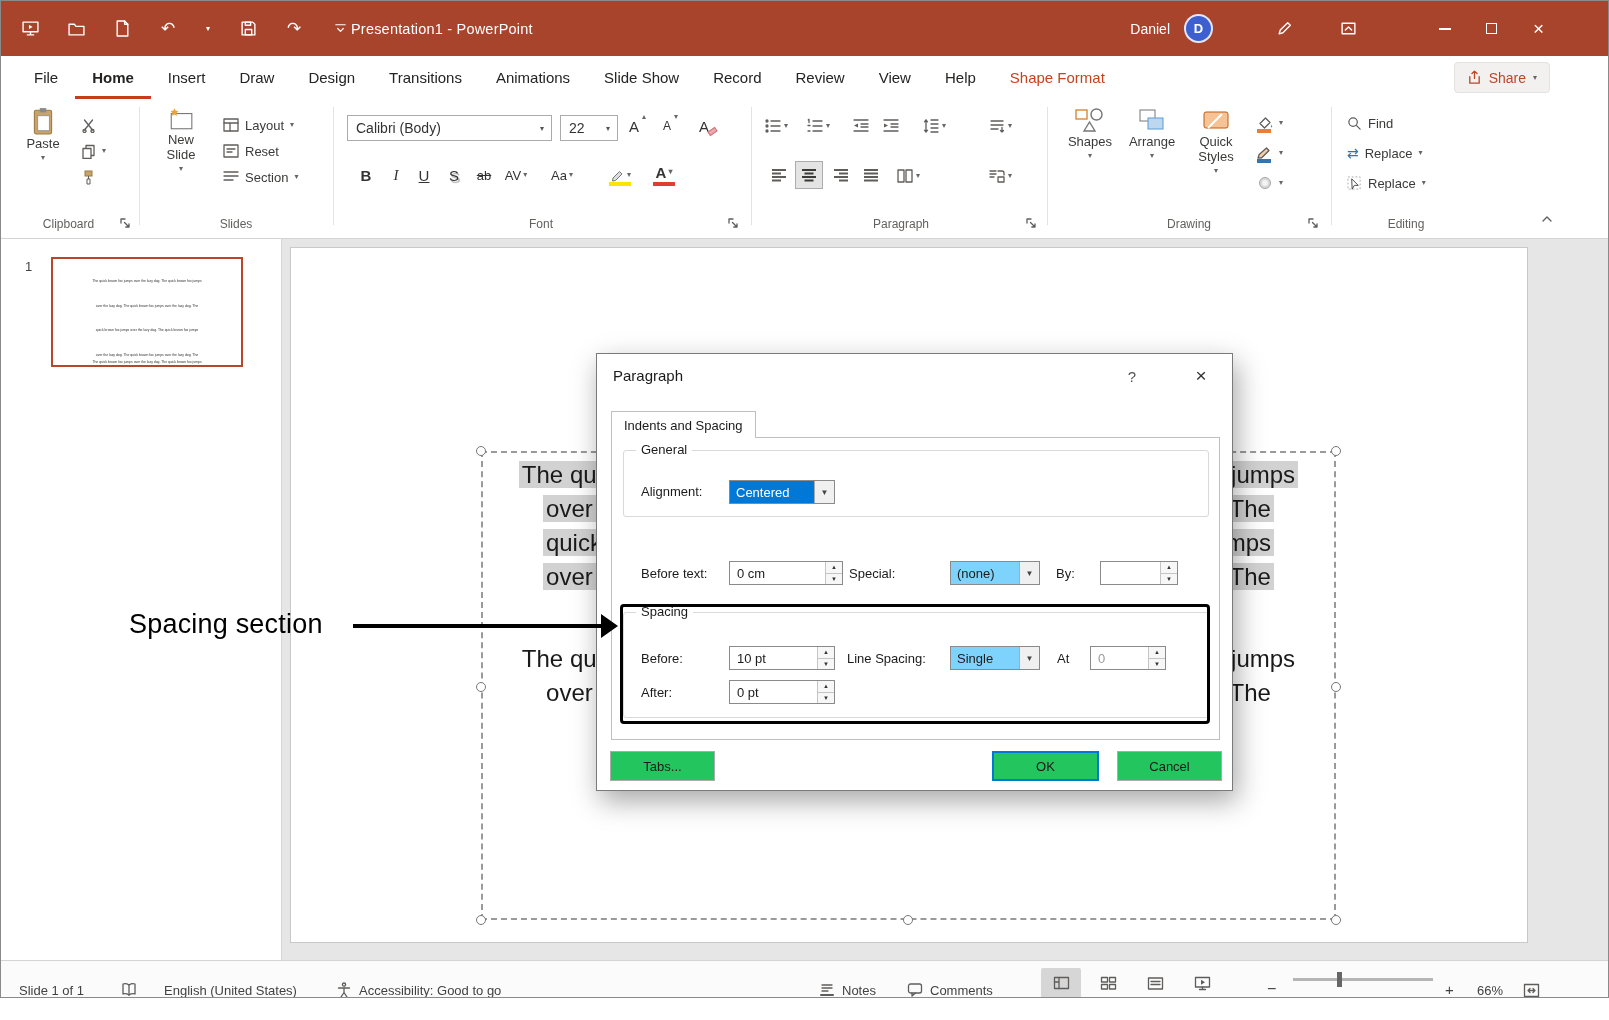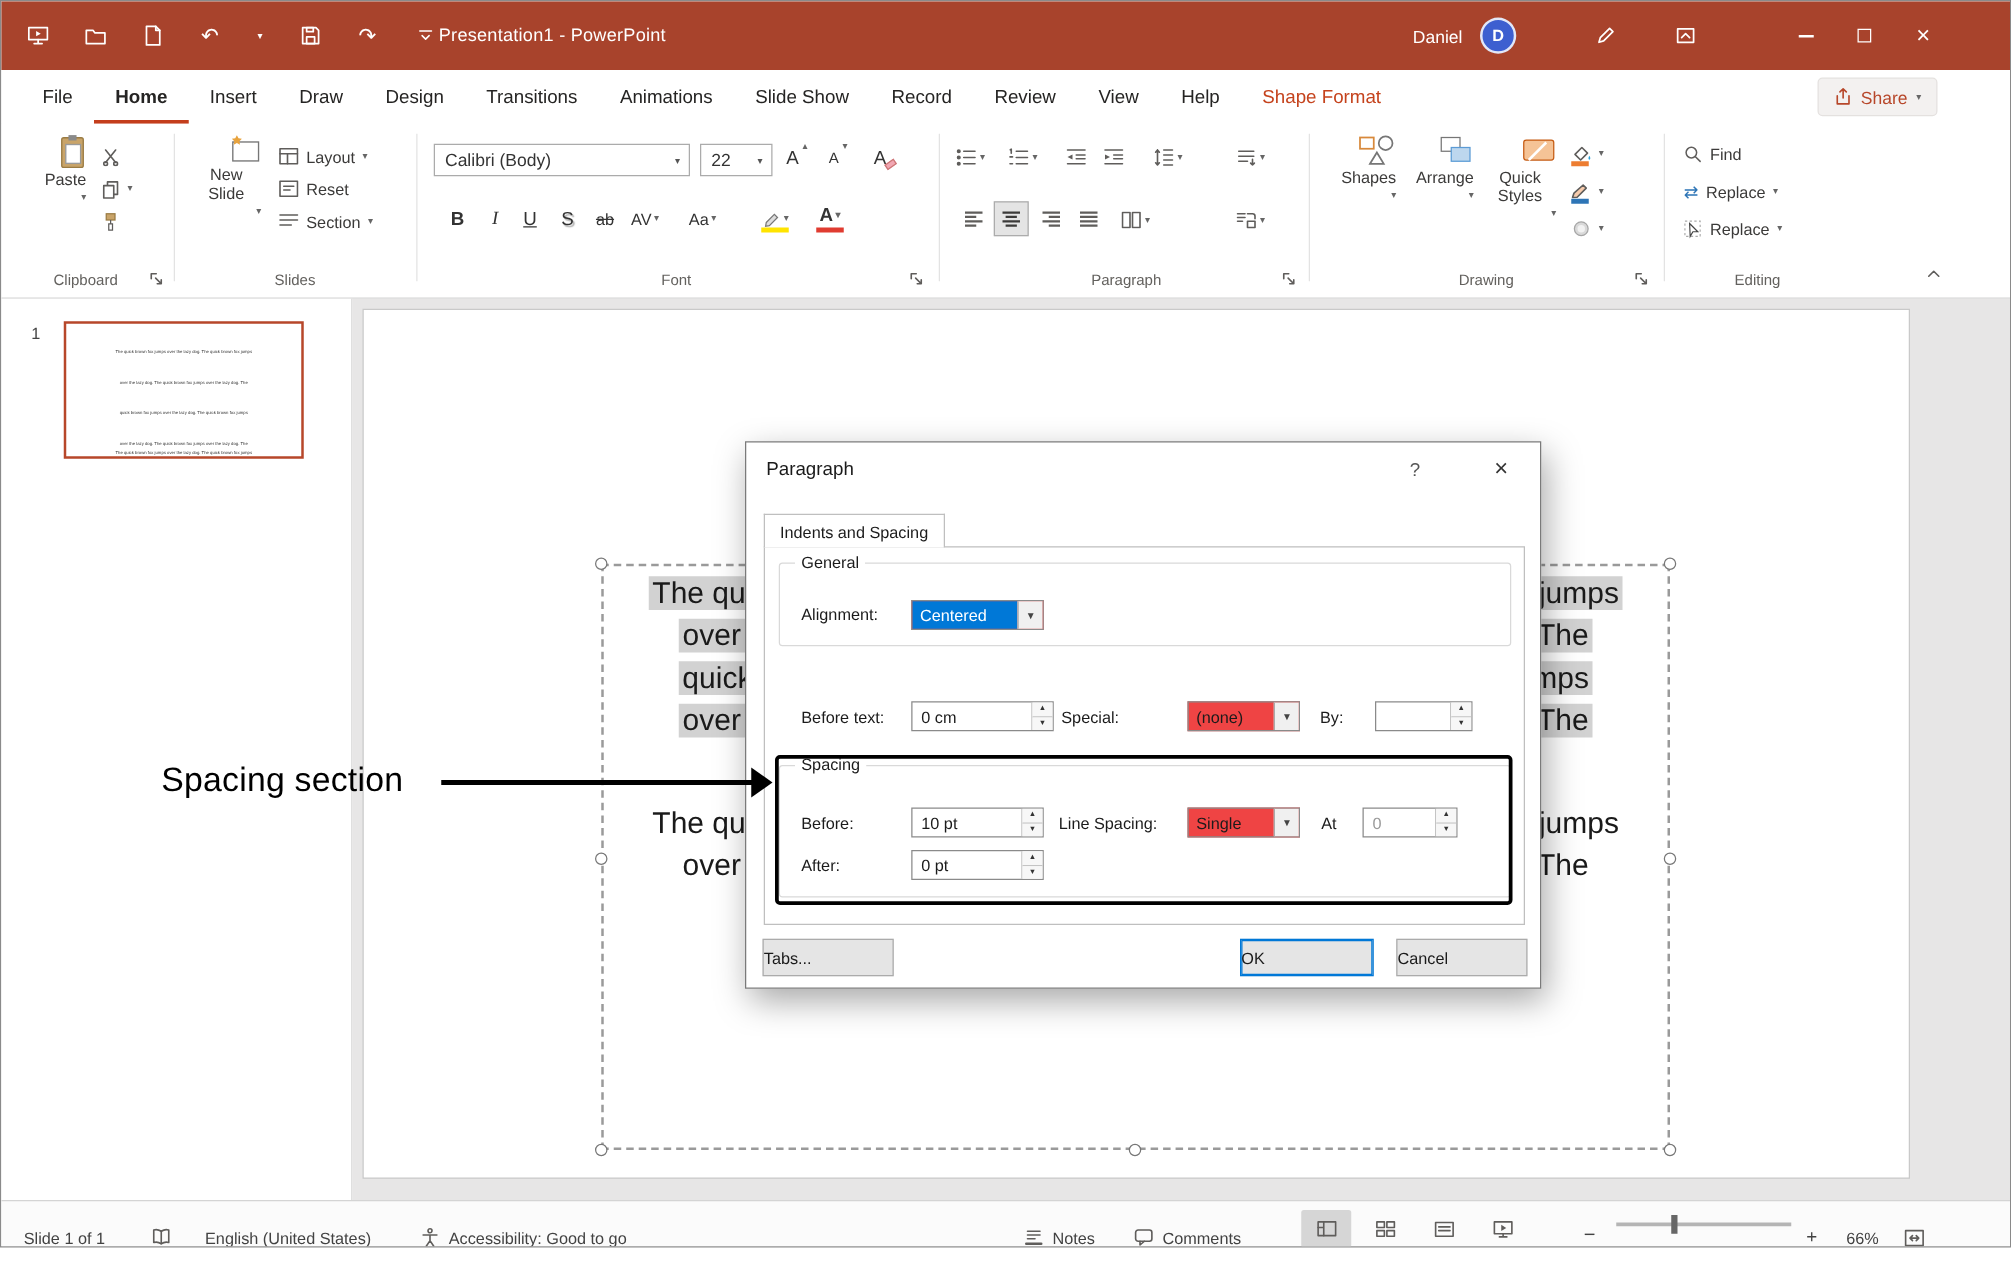--- a/index.html
+++ b/index.html
@@ -29,21 +29,21 @@
   .rtab{padding:0 17px;display:flex;align-items:center;font-size:15px;color:#252423;cursor:default}
   .rtab.active{font-weight:700;box-shadow:inset 0 -3px 0 #C43E1C}
   .rtab.contextual{color:#C5431D}
   .share{position:absolute;right:58px;top:6px;height:31px;background:#F3F1F0;border:1px solid #E4E1DF;border-radius:4px;display:flex;align-items:center;gap:7px;padding:0 12px;color:#B7472A;font-size:14px}
 
   
   .ribbon{position:absolute;left:0;top:98px;right:0;height:140px;background:#fff;border-bottom:1px solid #D4D4D4}
   .vdiv{position:absolute;top:8px;height:118px;width:1px;background:#E3E3E3}
   .group-label{position:absolute;top:118px;font-size:12px;color:#63615E;text-align:center}
   .launcher{position:absolute;top:118px;width:14px;height:14px}
-  .bigbtn{position:absolute;display:flex;flex-direction:column;align-items:flex-end;gap:2px;font-size:13px;color:#3b3a39;text-align:center;line-height:1.15}
+  .bigbtn{position:absolute;display:flex;flex-direction:column;align-items:center;gap:2px;font-size:13px;color:#3b3a39;text-align:center;line-height:1.15}
   .srow{position:absolute;display:flex;align-items:center;gap:6px;font-size:13px;color:#3b3a39;height:24px}
   .chev{font-size:8px;color:#666;line-height:1}
   .combo{position:absolute;height:26px;border:1px solid #ABABAB;background:#fff;display:flex;align-items:center}
   .combo .cval{flex:1;padding:0 8px;font-size:14px;color:#333;white-space:nowrap;overflow:hidden}
   .combo .carr{width:18px;text-align:center;font-size:8px;color:#555}
   .fmt{position:absolute;top:62px;height:28px;min-width:26px;display:flex;align-items:center;justify-content:center;font-size:15px;color:#333;gap:2px}
   .fmt .bar{position:absolute;left:4px;right:4px;bottom:3px;height:4px}
   .tool{position:absolute;top:62px;width:28px;height:28px;display:flex;align-items:center;justify-content:center}
   .tool.sel{background:#E4E4E4;border:1px solid #ACACAC}
   .r1tool{position:absolute;top:14px;height:26px;display:flex;align-items:center;gap:3px}
@@ -66,31 +66,31 @@
   
   .dialog{position:absolute;left:595px;top:352px;width:637px;height:438px;background:#fff;border:1px solid #7a7a7a;box-shadow:4px 10px 26px rgba(0,0,0,.35);z-index:10;font-size:13px;color:#1b1b1b}
   .dlg-title{position:absolute;left:16px;top:13px;font-size:15px;color:#1a1a1a}
   .dlg-help{position:absolute;left:520px;top:8px;width:30px;height:28px;display:flex;align-items:center;justify-content:center;color:#555;font-size:15px}
   .dlg-close{position:absolute;left:586px;top:8px;width:36px;height:28px;display:flex;align-items:center;justify-content:center;color:#333;font-size:19px}
   .dlg-tab{position:absolute;left:14px;top:57px;height:27px;padding:0 12px;border:1px solid #BFBFBF;border-bottom:none;background:#fff;z-index:2;display:flex;align-items:center}
   .dlg-box{position:absolute;left:14px;top:83px;width:609px;height:303px;border:1px solid #BFBFBF;background:#fff}
   .grp{position:absolute;border:1px solid #D9D9D9;border-radius:3px}
   .grp-legend{position:absolute;top:-9px;left:12px;background:#fff;padding:0 5px;font-size:13px}
   .dlabel{position:absolute;font-size:13px;white-space:nowrap}
-  .dcombo{position:absolute;height:24px;border:1px solid #8a8a8a;background:#ef4444;display:flex}
+  .dcombo{position:absolute;height:24px;border:1px solid #8a8a8a;background:#7dd3fc;display:flex}
   .dcombo .dval{flex:1;display:flex;align-items:center;padding:0 6px;font-size:13px}
   .dcombo.sel .dval{background:#0078D7;color:#fff}
   .dcombo .dbtnarr{width:20px;border-left:1px solid #ABABAB;background:#F0F0F0;display:flex;align-items:center;justify-content:center;font-size:8px;color:#444}
   .dspin{position:absolute;height:24px;border:1px solid #8a8a8a;background:#fff}
   .dspin .sval{position:absolute;left:7px;top:4px;font-size:13px}
   .dspin .ud{position:absolute;right:0;top:0;bottom:0;width:17px;border-left:1px solid #C4C4C4;display:flex;flex-direction:column}
   .dspin .ud span{flex:1;display:flex;align-items:center;justify-content:center;font-size:6px;color:#333;background:#F7F7F7}
   .dspin .ud span:first-child{border-bottom:1px solid #C4C4C4}
   .dspin.dim .sval{color:#9a9a9a}
-  .dbtn{position:absolute;height:30px;background:#e5e5e5;border:1px solid #ABABAB;display:flex;align-items:center;justify-content:flex-start;font-size:13px;color:#1a1a1a}
+  .dbtn{position:absolute;height:30px;background:#22c55e;border:1px solid #ABABAB;display:flex;align-items:center;justify-content:center;font-size:13px;color:#1a1a1a}
   .dbtn.default{border:1px solid #0078D7;box-shadow:inset 0 0 0 1px #0078D7}
   .spacing-highlight{position:absolute;left:23px;top:250px;width:590px;height:120px;border:3px solid #000;border-radius:4px;pointer-events:none;z-index:6}
 
   
   .anno-text{position:absolute;left:128px;top:608px;font-size:27px;font-weight:400;color:#000;z-index:30;letter-spacing:.2px}
   .anno-line{position:absolute;left:352px;top:623px;width:250px;height:4px;background:#000;z-index:30}
   .anno-head{position:absolute;left:600px;top:613px;width:0;height:0;border-left:17px solid #000;border-top:12px solid transparent;border-bottom:12px solid transparent;z-index:30}
 
   
   .statusbar{position:absolute;left:0;right:0;bottom:0;height:37px;background:#FBFBFB;border-top:1px solid #D4D4D4;font-size:13px;color:#424242}

